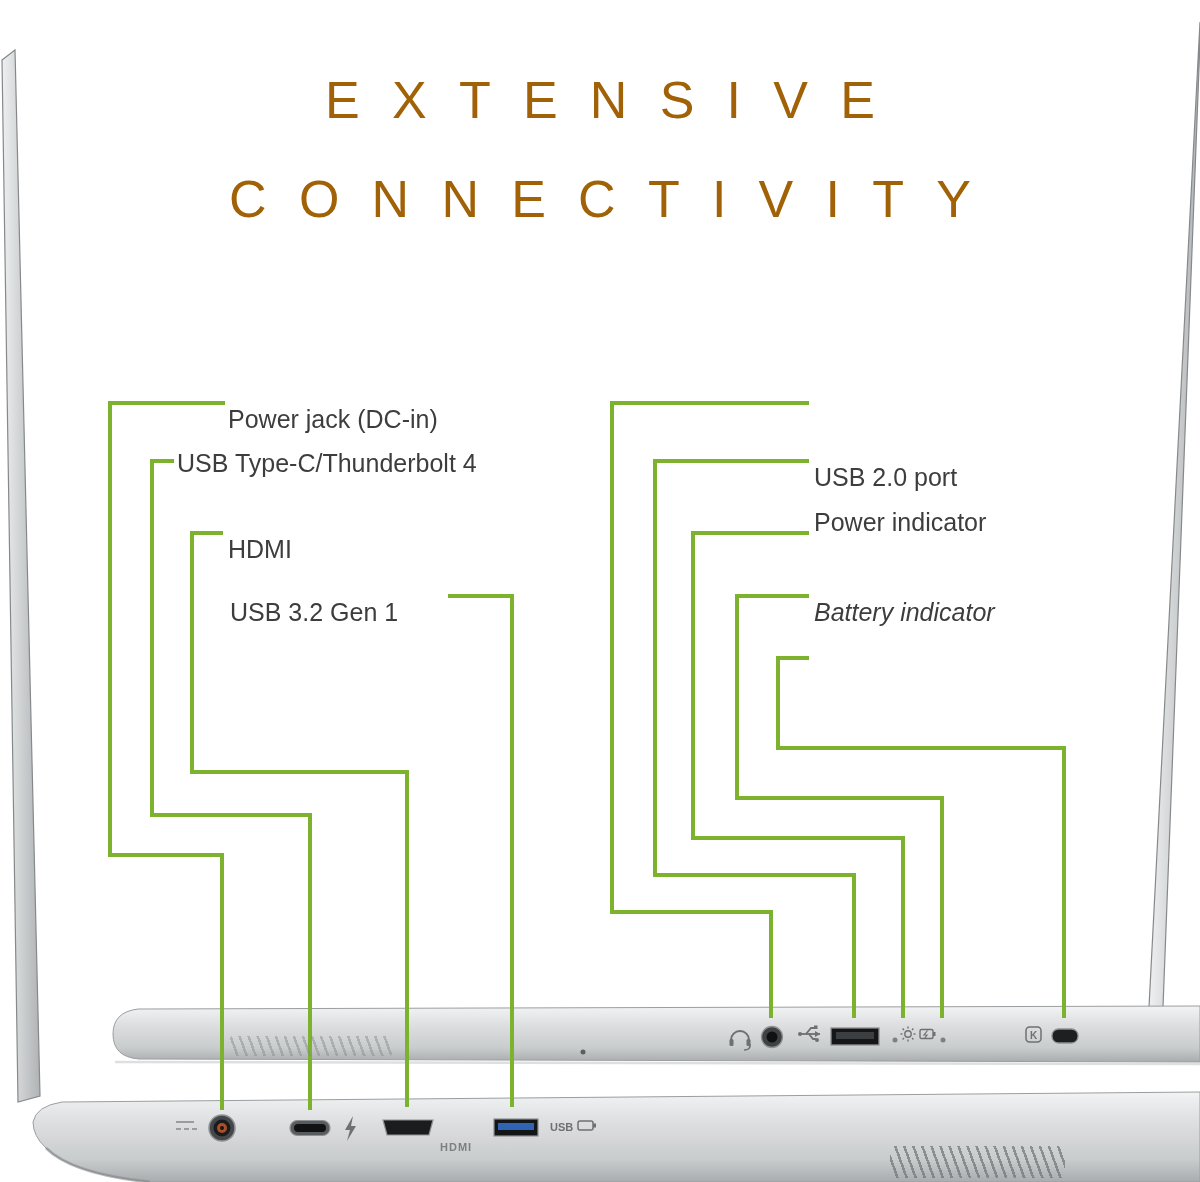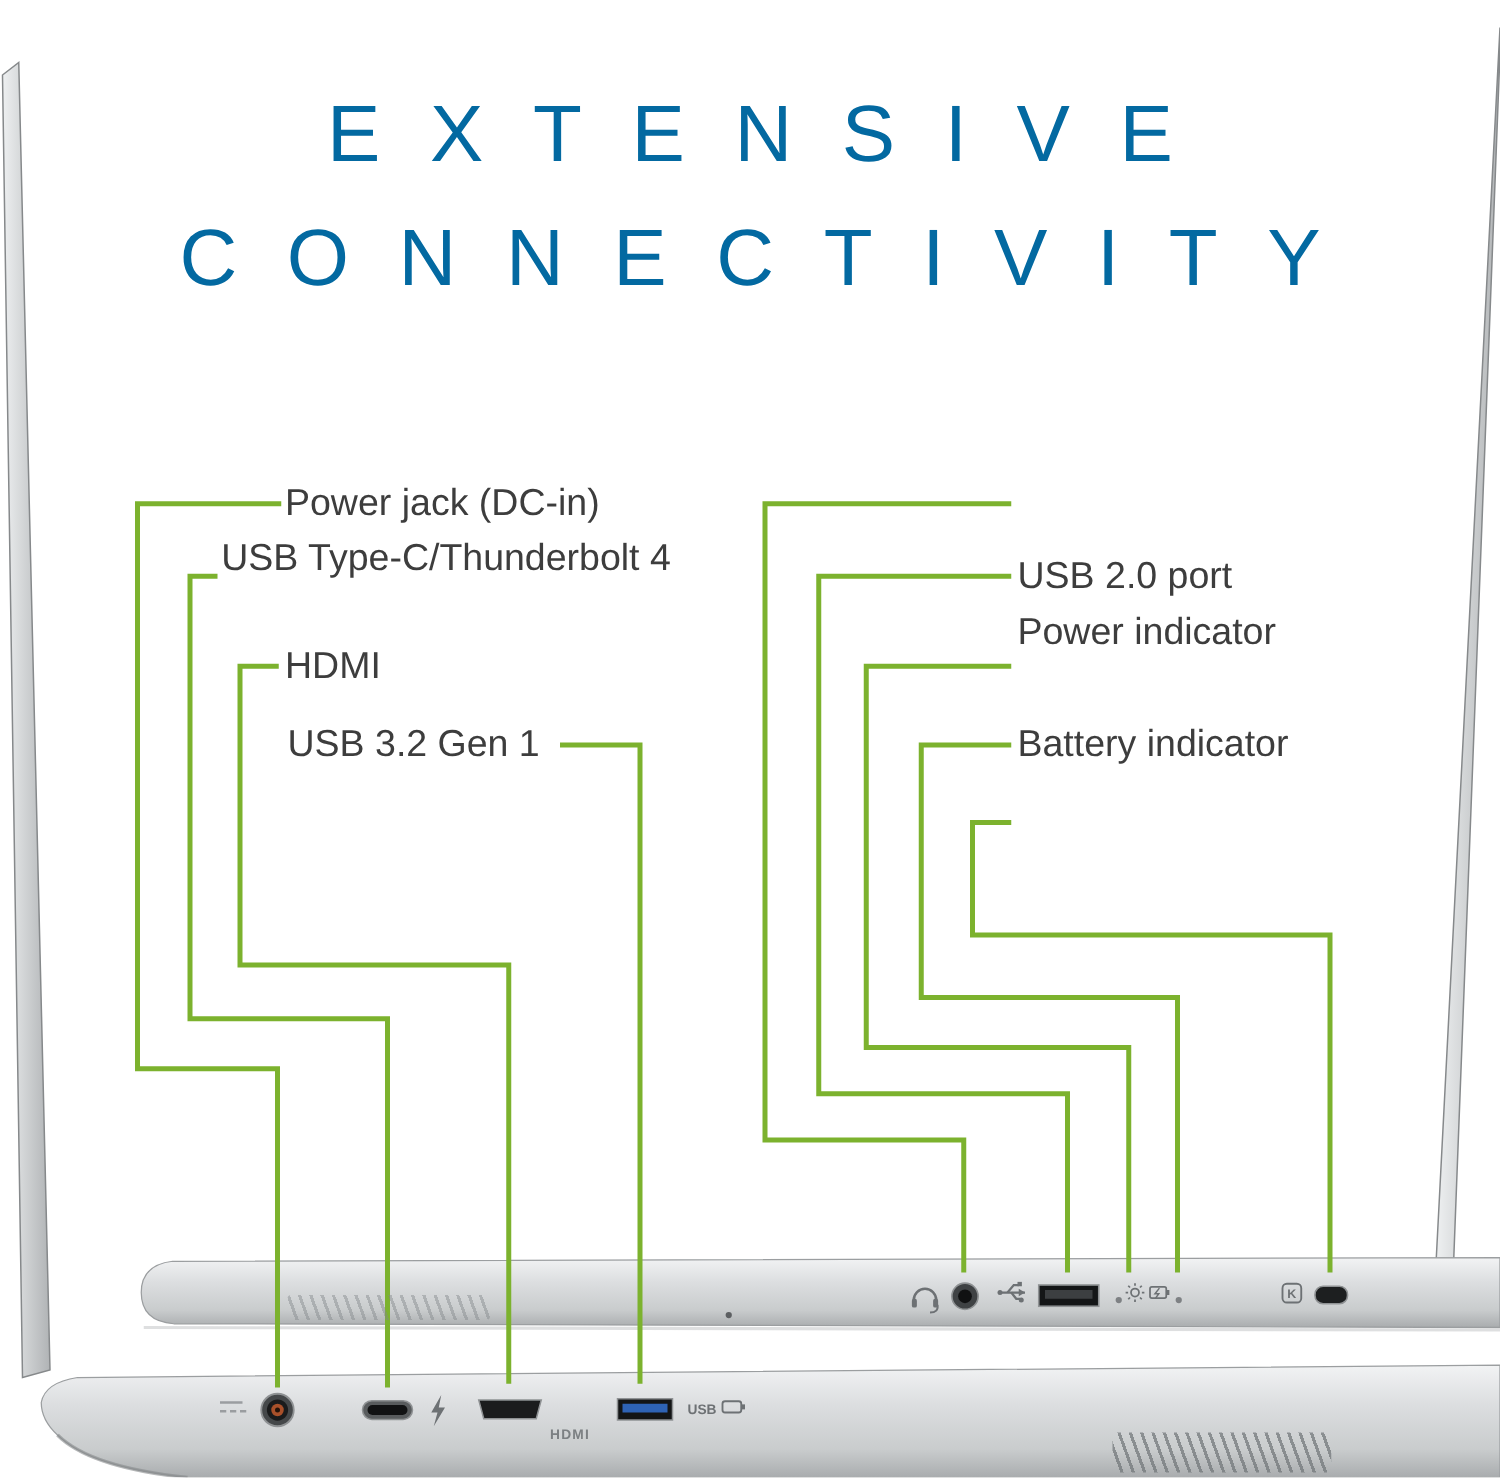--- a/index.html
+++ b/index.html
@@ -2,27 +2,28 @@
 <html><head>
 <meta charset="utf-8">
 <style>
   html,body { margin:0; padding:0; background:#ffffff; }
   .canvas {
     position:relative; width:1200px; height:1182px; background:#ffffff;
     overflow:hidden; font-family:"Liberation Sans", sans-serif;
   }
   .title-line {
     position:absolute; left:0; width:100%; text-align:center;
-    font-size:64px; font-weight:400; color:#0369a1;
+    font-size:52px; font-weight:400; color:#a16207;
     letter-spacing:0.62em; padding-left:0.62em; box-sizing:border-box;
     white-space:nowrap;
   }
   .port-label {
-    position:absolute; font-size:30px; line-height:38px; color:#3d3d3d;
+    position:absolute; font-size:25px; line-height:38px; color:#3d3d3d;
     white-space:nowrap;
+    margin-top:16px;
   }
   .vent {
     position:absolute; border-radius:3px;
   }
   .vent-a {
     left:890px; top:1146px; width:175px; height:32px;
     background:repeating-linear-gradient(70deg, rgba(110,115,118,0) 0 6px, rgba(110,115,118,0.7) 6px 8.5px);
   }
   .vent-b {
     left:230px; top:1036px; width:162px; height:20px;
@@ -175,15 +176,15 @@
   <div class="title-line" style="top:70px;">EXTENSIVE</div>
   <div class="title-line" style="top:169px;">CONNECTIVITY</div>
 
   <div class="port-label" style="left:228px; top:384px;">Power jack (DC-in)</div>
   <div class="port-label" style="left:177px; top:428px;">USB Type-C/Thunderbolt 4</div>
   <div class="port-label" style="left:228px; top:514px;">HDMI</div>
   <div class="port-label" style="left:230px; top:577px;">USB 3.2 Gen 1</div>
 
   <div class="port-label" style="left:814px; top:442px;">USB 2.0 port</div>
   <div class="port-label" style="left:814px; top:487px;">Power indicator</div>
-  <div class="port-label" style="left:814px; top:577px;">Battery indicator</div>
+  <div class="port-label" style="left:814px; top:577px;font-style:italic;">Battery indicator</div>
 
 </div>
 
 </body></html>

